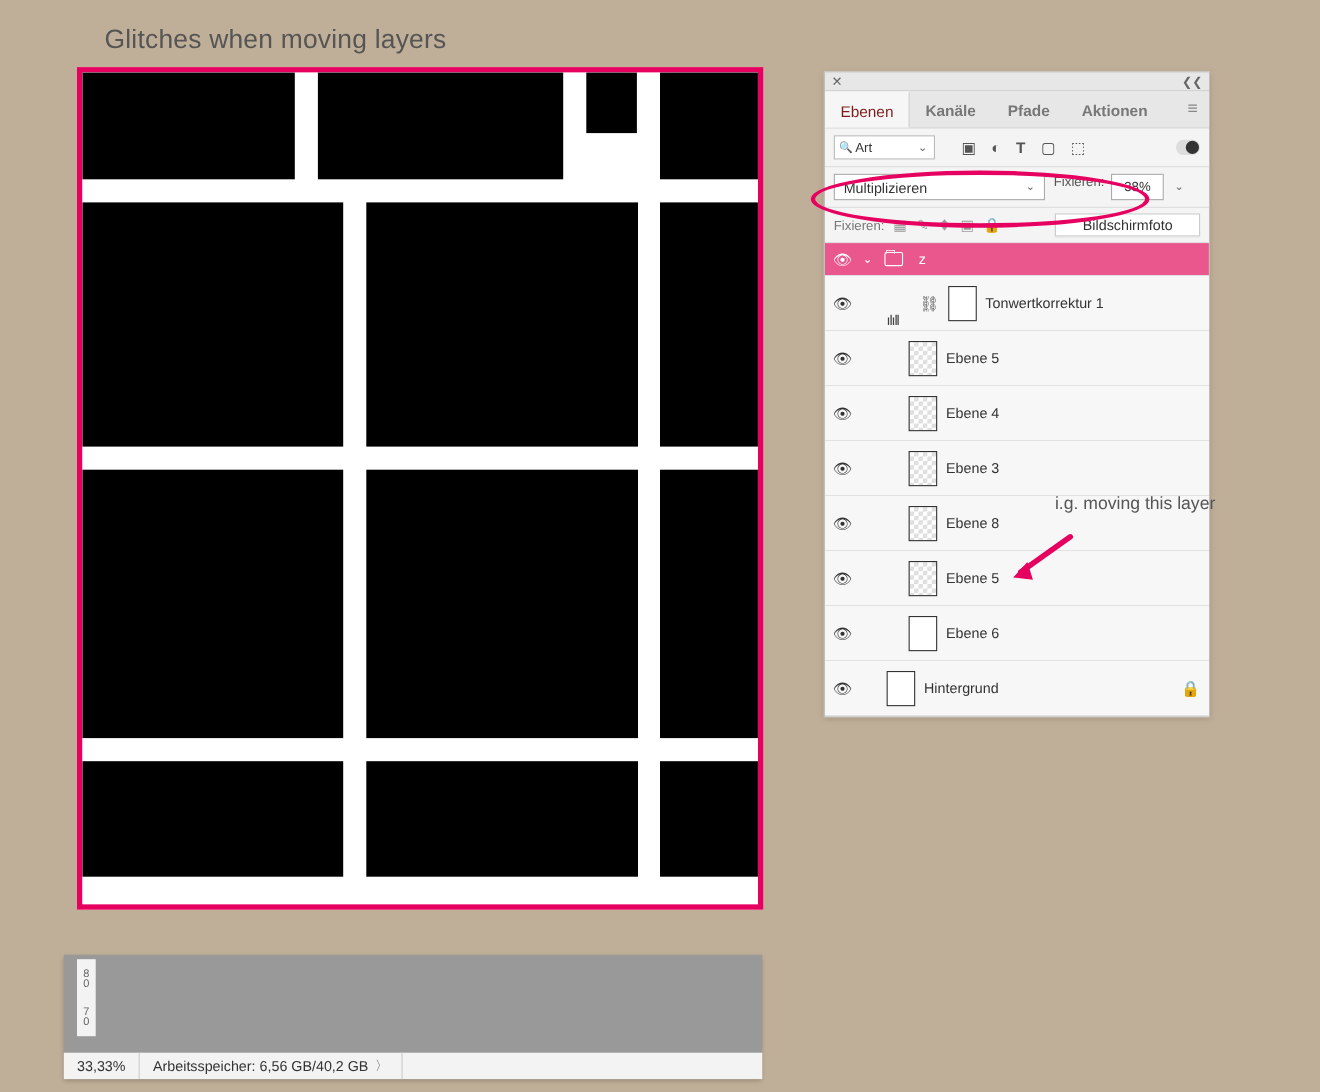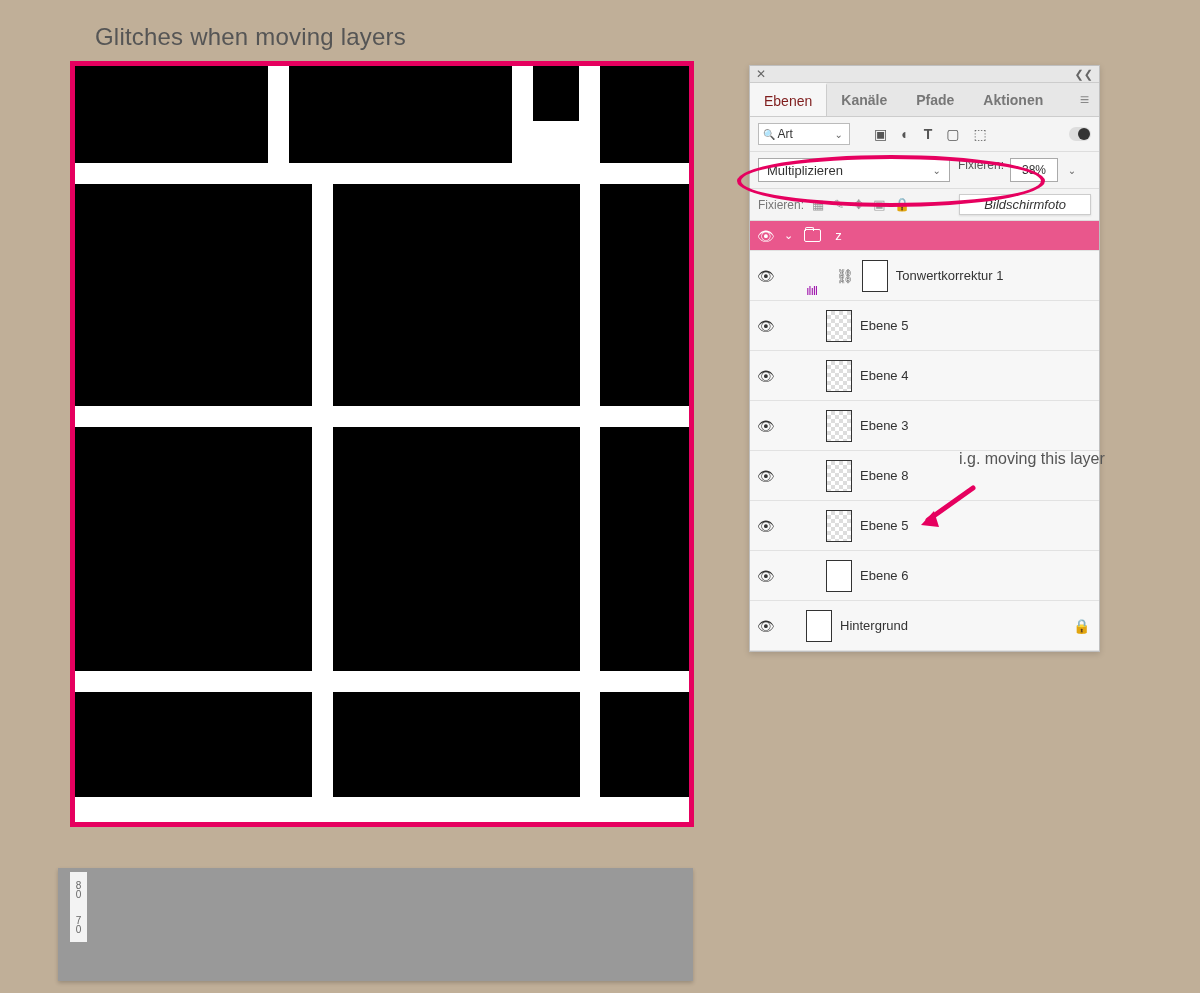--- a/index.html
+++ b/index.html
@@ -130,21 +130,20 @@
   .row-lock {
     display:flex; align-items:center; gap:8px;
     padding:5px 8px; font-size:12px; color:#777;
     border-bottom:1px solid #ddd;
   }
   .row-lock .icons{ display:flex; gap:9px; color:#999; font-size:13px;}
   .screenshot-chip{
     margin-left:auto; background:#fff; border:1px solid #ccc;
     padding:2px 24px; font-size:13px; color:#333;
     box-shadow:0 1px 2px rgba(0,0,0,0.1);
-    font-style:italic;
   }
 
   .layers-list {}
   .layer-row {
     display:flex; align-items:center;
     height:34px; border-bottom:1px solid #e2e2e2;
     padding:0 8px 0 6px; gap:8px; background:#f7f7f7;
     font-size:13px; color:#333;
   }
   .layer-row.tall { height:50px; }
@@ -153,21 +152,21 @@
   .layer-row.group .eye { color:#fff;}
   .indent1 { width:14px; }
   .indent2 { width:34px; }
   .folder-caret { font-size:11px; margin-right:3px; }
   .folder-icon {
     width:17px; height:13px; border:1px solid #fff; border-radius:2px; position:relative;
   }
   .folder-icon::before{ content:""; position:absolute; top:-3px; left:0; width:7px; height:3px; border:1px solid #fff; border-bottom:none; border-radius:2px 2px 0 0;}
   .adj-hist {
     width:22px; height:14px; position:relative; display:inline-block;
-    color:#a21caf;
+    color:#404040;
     letter-spacing:-1px;
     margin-top:28px;
   }
   .link-icon { font-size:14px; color:#555;}
   .thumb {
     width:26px; height:32px; background:#fff; border:1.5px solid #333;
   }
   .thumb.checker {
     background:
       linear-gradient(45deg,#ddd 25%,transparent 25%,transparent 75%,#ddd 75%),
@@ -367,13 +366,22 @@
   <div class="ruler-v">
     <div class="ruler-tick">
         <span>8</span>
         <span>0</span>
       </div>
     <div class="ruler-tick">
         <span>7</span>
         <span>0</span>
       </div>
   </div>
+  <div class="status-bar">
+    <div class="status-cell">
+      <span>33,33%</span>
+    </div>
+    <div class="status-cell">
+      <span>Arbeitsspeicher: 6,56 GB/40,2 GB</span>
+      <span class="chev">〉</span>
+    </div>
+  </div>
 </div>
 
 </body></html>

